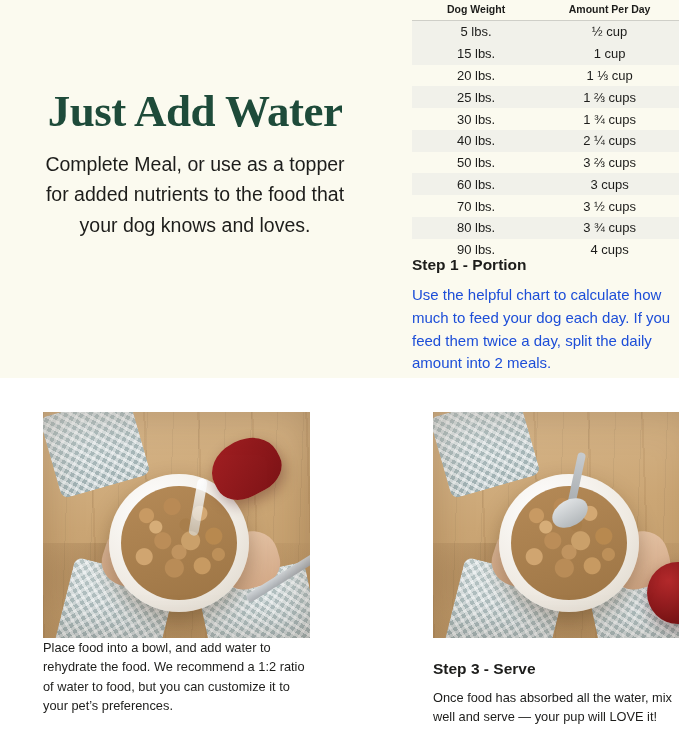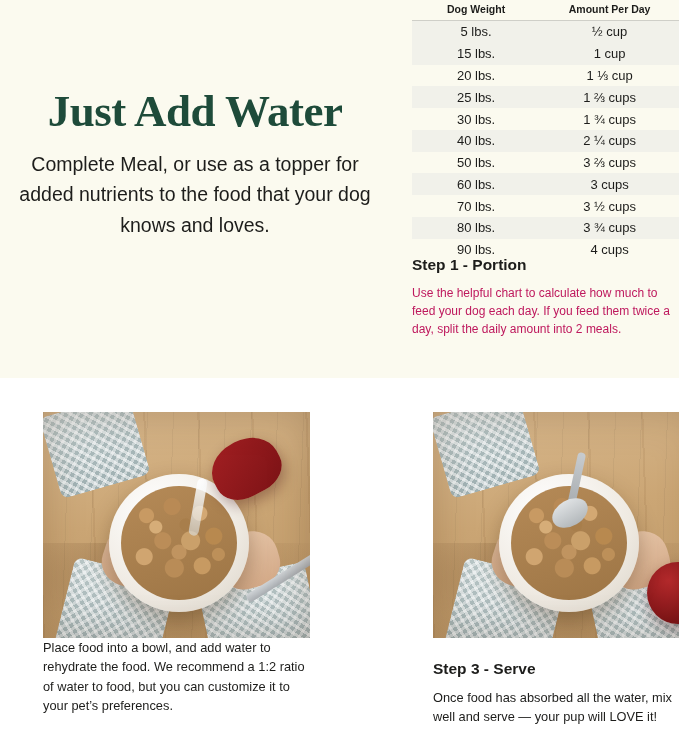--- a/index.html
+++ b/index.html
@@ -19,21 +19,21 @@
     position: absolute;
     left: 0; top: 0;
     width: 679px; height: 378px;
     background: #fbfaef;
   }
   .hero {
     position: absolute;
     left: 0; top: 88px;
     width: 390px;
     text-align: center;
-    padding: 0 6px;
+    padding: 0 20px;
   }
   .hero-title {
     font-family: "Liberation Serif", serif;
     font-weight: bold;
     font-size: 45px;
     line-height: 1.05;
     color: #1e4b3a;
     margin: 0 0 14px 0;
     letter-spacing: -0.5px;
   }
@@ -81,24 +81,24 @@
     left: 412px; top: 256px;
     width: 267px;
   }
   .step-head {
     font-size: 15.5px;
     font-weight: bold;
     margin: 0 0 10px 0;
     color: #1d1d1b;
   }
   .step-body {
-    font-size: 12px;
+    font-size: 15px;
     line-height: 1.52;
     margin: 0;
-    color: #be185d;
+    color: #1d4ed8;
   }
 
   
   .card {
     position: absolute;
     width: 267px;
   }
   .card.left { left: 43px; top: 412px; }
   .card.right { left: 412px; top: 412px; padding-left: 21px; }
 

